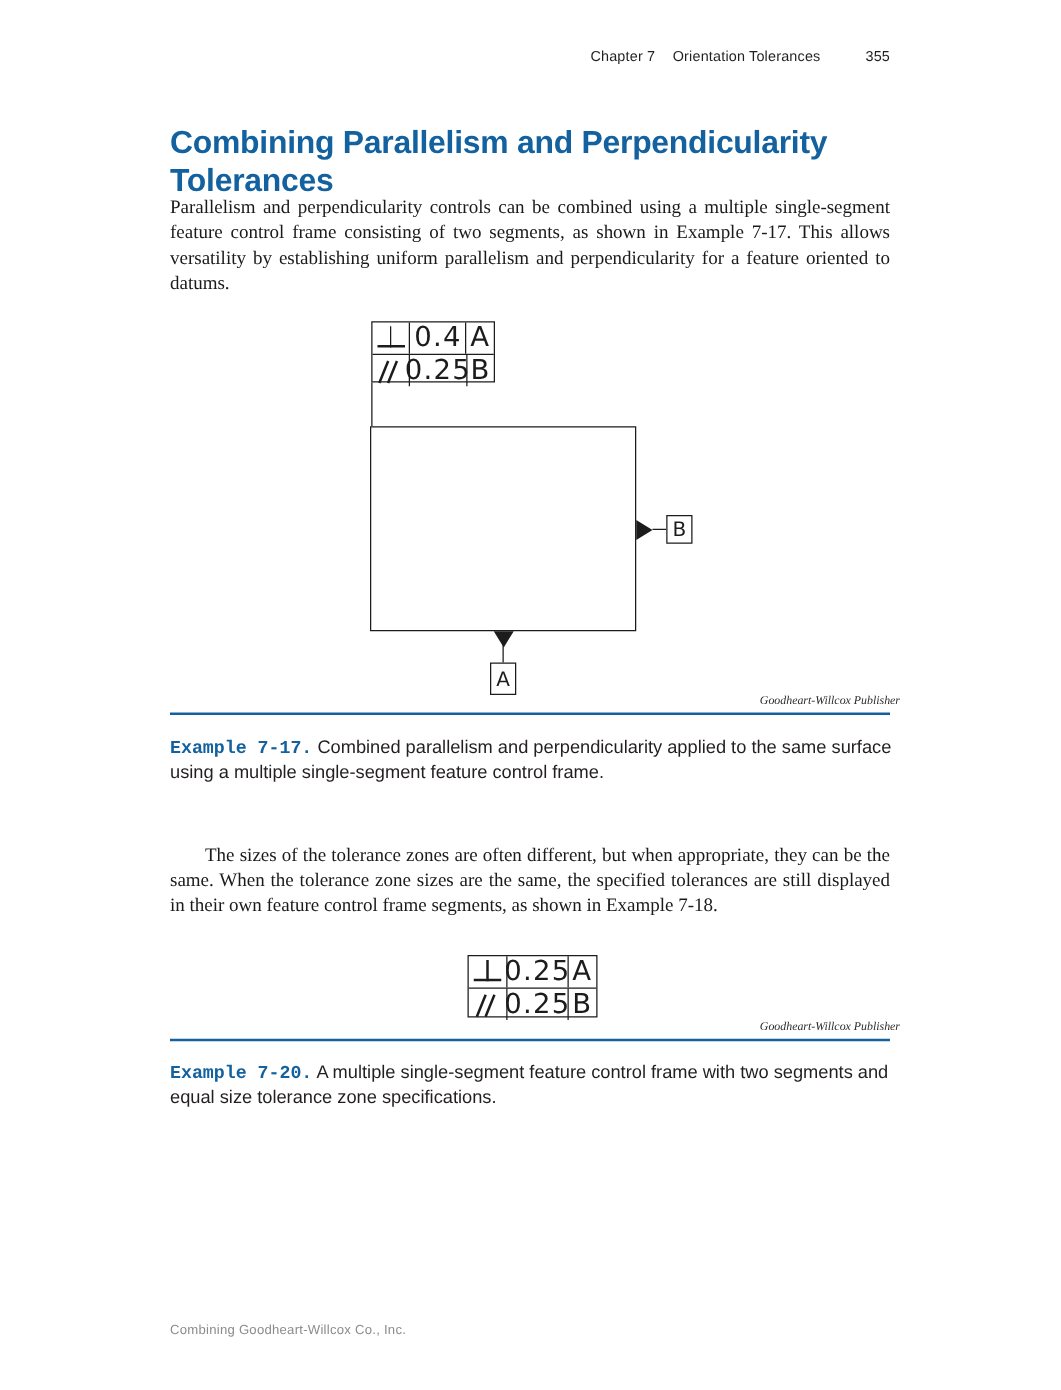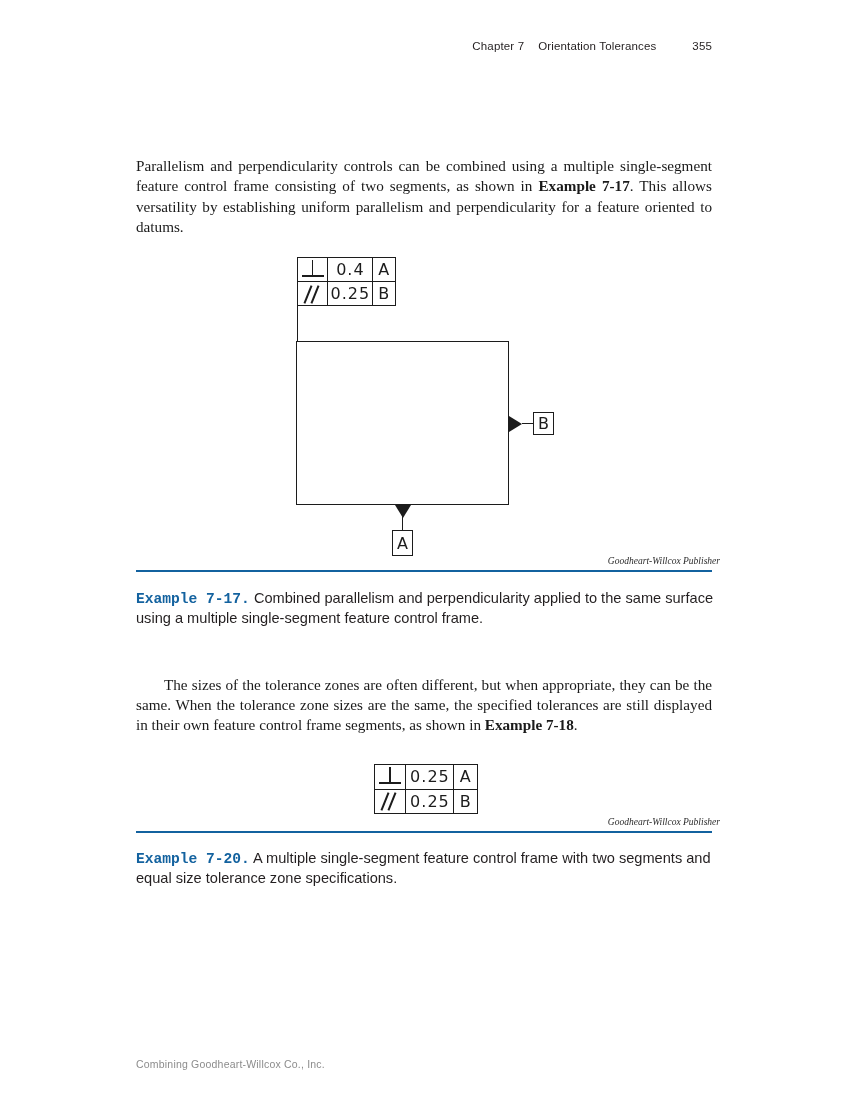--- a/index.html
+++ b/index.html
@@ -56,21 +56,21 @@
   .body-par {
     position: absolute;
     left: 136px;
     width: 576px;
     font-family: "Liberation Serif", serif;
     font-size: 15.2px;
     line-height: 1.33;
     text-align: justify;
     color: #1a1a1a;
   }
-  .body-par b { font-weight: bold; }
+  .body-par b { font-weight: normal; }
   #par-1 { top: 141px; }
   #par-2 { top: 663px; text-indent: 28px; margin-top: 12px; }
 
   
   .figure-1 {
     position: absolute;
     left: 0px;
     top: 0px;
     width: 849px;
     height: 1112px;
@@ -92,21 +92,21 @@
     flex-direction: row;
     flex: 1 1 0;
     box-sizing: border-box;
   }
   .fcf-row + .fcf-row { border-top: 1.4px solid #1c1c1c; }
   .fcf-cell {
     display: flex;
     align-items: center;
     justify-content: center;
     box-sizing: border-box;
-    font-size: 16px;
+    font-size: 22px;
     color: #1c1c1c;
     letter-spacing: 1px;
   }
   .fcf-cell + .fcf-cell { border-left: 1.4px solid #1c1c1c; }
   .cell-sym { }
   .cell-tol { }
   .cell-dat { }
 
   
   .sym-perp {
@@ -248,20 +248,21 @@
 </style>
 </head>
 <body>
 
 <div class="page">
 
   <div class="running-head">
     <span class="rh-chapter">Chapter 7</span><span class="rh-title">Orientation Tolerances</span><span class="rh-page">355</span>
   </div>
 
+  <h1 class="section-heading">Combining Parallelism and Perpendicularity Tolerances</h1>
 
   <p class="body-par" id="par-1"><span>Parallelism and perpendicularity controls can be combined using a multiple single-segment feature control frame consisting of two segments, as shown in </span><b>Example 7-17</b><span>. This allows versatility by establishing uniform parallelism and perpendicularity for a feature oriented to datums.</span></p>
 
   <div class="figure-1">
 
     <div class="fcf" style="left:297px; top:257px; width:99px; height:49px;">
       <div class="fcf-row">
         <div class="fcf-cell cell-sym" style="width:30px;">
           <span class="sym-perp"></span>
         </div>

